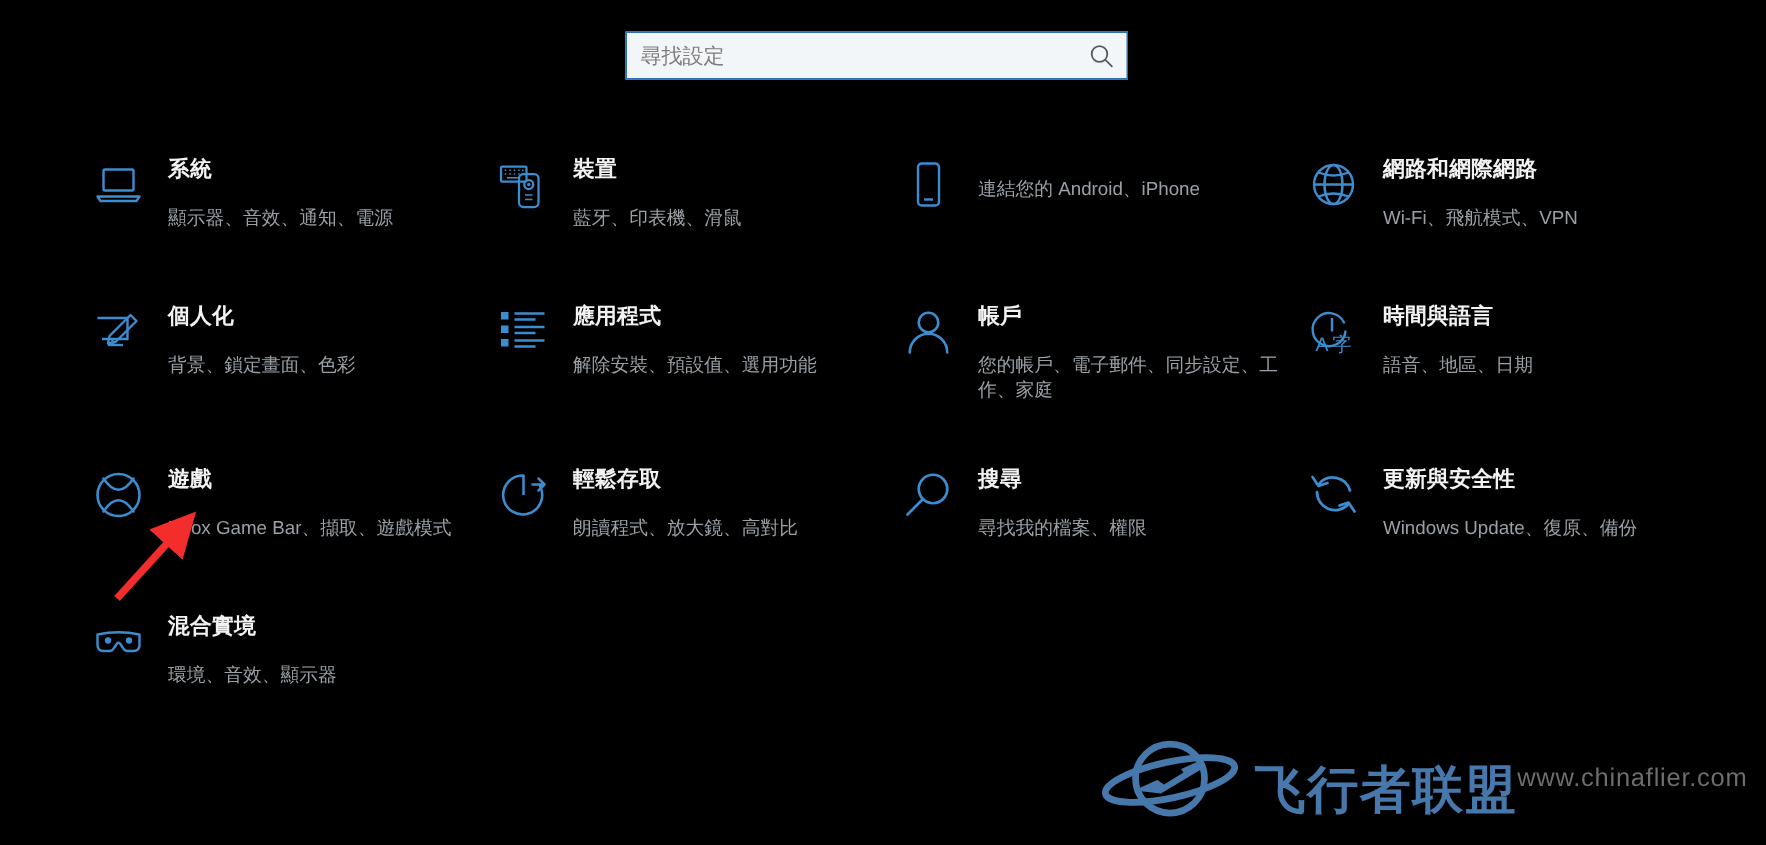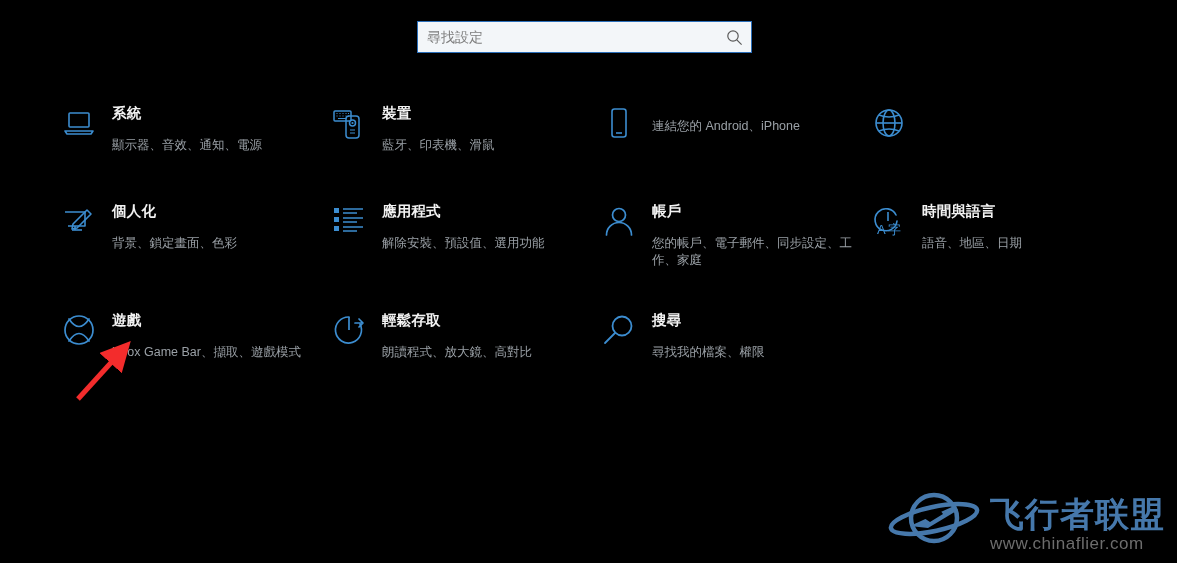--- a/index.html
+++ b/index.html
@@ -98,21 +98,21 @@
   
   .watermark {
     position: absolute;
     right: 12px; bottom: 8px;
     display: flex;
     align-items: center;
     gap: 10px;
     opacity: .95;
   }
   .wm-logo { width: 92px; height: 66px; flex: 0 0 auto; }
-  .wm-text { display: flex; flex-direction: column; margin-top: 9px; }
+  .wm-text { display: flex; flex-direction: row; margin-top: 9px; }
   .wm-title {
     font-size: 34px;
     font-weight: 700;
     color: #4a7fb5;
     line-height: 38px;
     letter-spacing: 1px;
     font-family: "DejaVu Sans", "Liberation Sans", sans-serif;
   }
   .wm-url {
     font-size: 17px;
@@ -186,20 +186,24 @@
     <div class="tile">
       <span class="tile-icon">
         <svg width="32" height="32" viewBox="0 0 32 32" fill="none" stroke="currentColor" stroke-width="1.6">
           <circle cx="16" cy="16" r="13"></circle>
           <ellipse cx="16" cy="16" rx="6" ry="13"></ellipse>
           <line x1="3" y1="16" x2="29" y2="16"></line>
           <path d="M6 8 q10 4 20 0"></path>
           <path d="M6 24 q10 -4 20 0"></path>
         </svg>
       </span>
+      <div class="tile-text">
+        <div class="tile-title">網路和網際網路</div>
+        <div class="tile-sub">Wi-Fi、飛航模式、VPN</div>
+      </div>
     </div>
 
     <div class="tile">
       <span class="tile-icon">
         <svg width="32" height="32" viewBox="0 0 32 32" fill="none" stroke="currentColor" stroke-width="1.6">
           <path d="M2 7 h20 v14 H5" stroke-linejoin="round"></path>
           <path d="M9 25 h10"></path>
           <path d="M12 21 v4"></path>
           <path d="M10 19 L24 5 l4 4 L14 23 l-5 1 z" stroke-linejoin="round"></path>
         </svg>
@@ -288,21 +292,48 @@
           <line x1="12" y1="19" x2="2" y2="29" stroke-linecap="round"></line>
         </svg>
       </span>
       <div class="tile-text">
         <div class="tile-title">搜尋</div>
         <div class="tile-sub">尋找我的檔案、權限</div>
       </div>
     </div>
 
 
-
+    <div class="tile">
+      <span class="tile-icon">
+        <svg width="32" height="32" viewBox="0 0 32 32" fill="none" stroke="currentColor" stroke-width="1.8">
+          <path d="M27 13 A12 12 0 0 0 6 9" stroke-linecap="round"></path>
+          <path d="M5 14 A12 12 0 0 0 26 22" stroke-linecap="round"></path>
+          <path d="M2 4 l4 6 6 -2" stroke-linecap="round" stroke-linejoin="round"></path>
+          <path d="M30 27 l-4 -6 -6 2" stroke-linecap="round" stroke-linejoin="round"></path>
+        </svg>
+      </span>
+      <div class="tile-text">
+        <div class="tile-title">更新與安全性</div>
+        <div class="tile-sub">Windows Update、復原、備份</div>
+      </div>
+    </div>
+
+    <div class="tile">
+      <span class="tile-icon">
+        <svg width="32" height="26" viewBox="0 0 32 26" fill="none" stroke="currentColor" stroke-width="1.6">
+          <path d="M2 8 q14 -3 28 0 v7 q0 4 -4 4 h-4 q-2 0 -3 -2 l-2 -3 q-1 -1 -2 0 l-2 3 q-1 2 -3 2 H6 q-4 0 -4 -4 z" stroke-linejoin="round"></path>
+          <circle cx="9" cy="12" r="2.1" fill="currentColor" stroke="none"></circle>
+          <circle cx="23" cy="12" r="2.1" fill="currentColor" stroke="none"></circle>
+        </svg>
+      </span>
+      <div class="tile-text">
+        <div class="tile-title">混合實境</div>
+        <div class="tile-sub">環境、音效、顯示器</div>
+      </div>
+    </div>
 
   </div>
 
   <svg class="arrow" viewBox="0 0 90 75">
     <defs>
       <marker id="redhead" markerWidth="6" markerHeight="6" refX="2.2" refY="3" orient="auto" markerUnits="strokeWidth">
         <path d="M0,0 L6,3 L0,6 z" fill="#f32c2c"></path>
       </marker>
     </defs>
     <line x1="18" y1="64" x2="58" y2="20" stroke="#f32c2c" stroke-width="5" marker-end="url(#redhead)" stroke-linecap="butt"></line>

